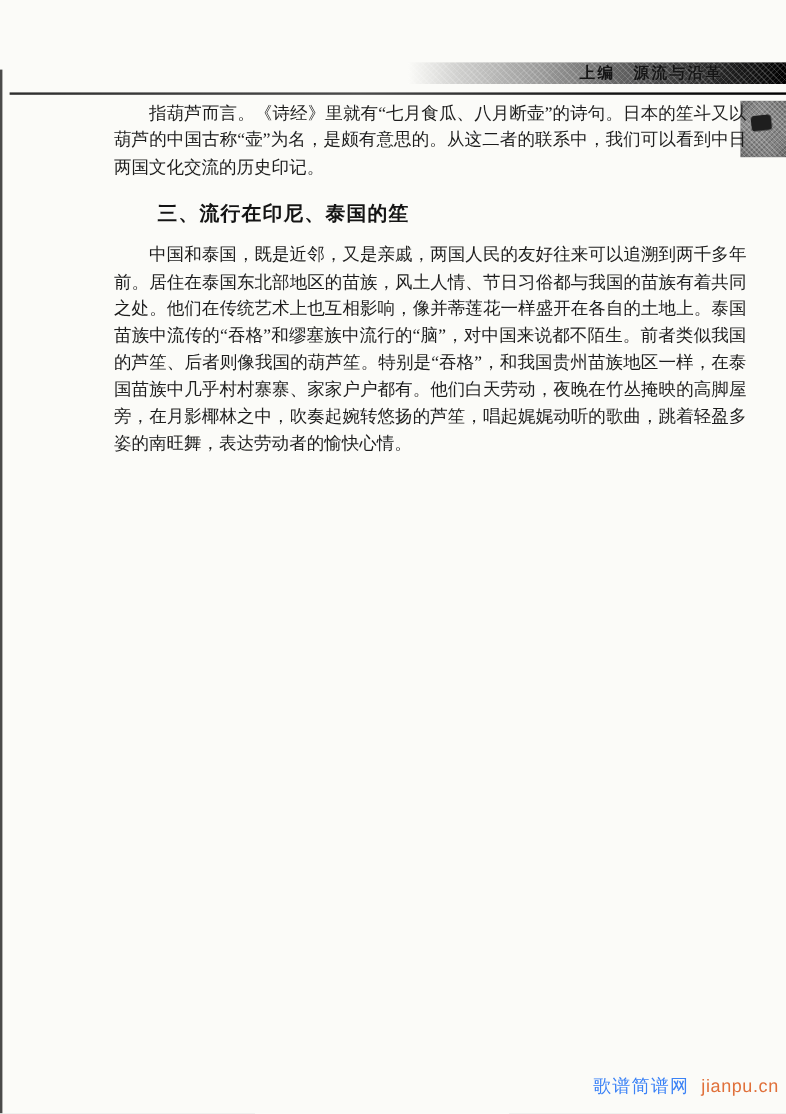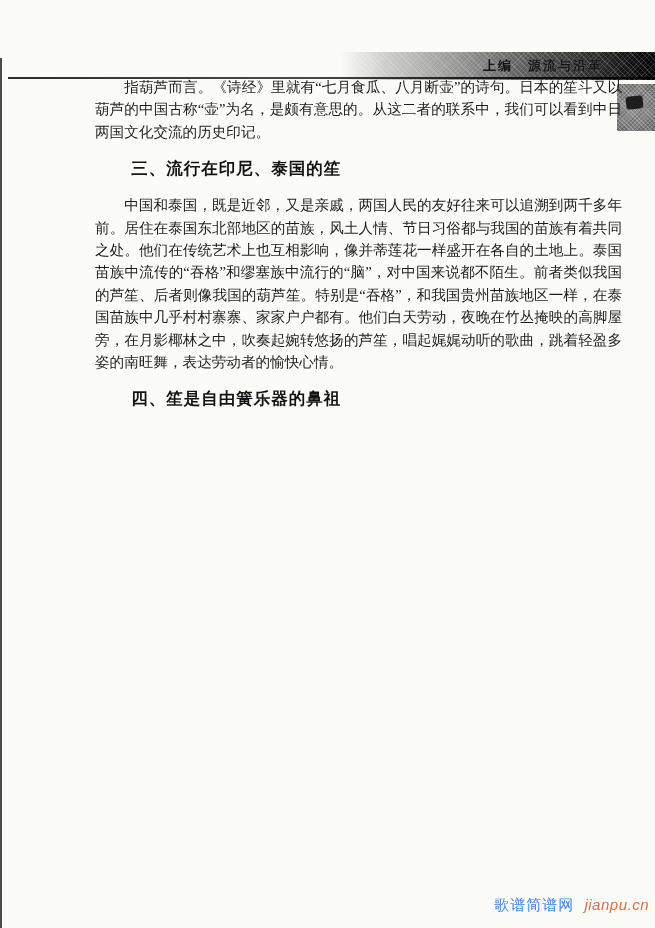--- a/index.html
+++ b/index.html
@@ -17,21 +17,21 @@
     position: absolute;
     left: 0; top: 58px;
     width: 2px; height: 870px;
     background: #2b2b2b;
     opacity: .85;
   }
   
   .header-band {
     position: absolute;
     left: 340px; right: 0; top: 52px;
-    height: 28px;
+    height: 18px;
     background: linear-gradient(90deg,
       rgba(150,150,150,0) 0%,
       rgba(150,150,150,.45) 14%,
       rgba(115,115,115,.8) 40%,
       #4a4a4a 65%,
       #1a1a1a 88%,
       #000 100%);
     display: flex;
     align-items: center;
     justify-content: flex-end;
@@ -81,53 +81,52 @@
     left: 9px; top: 12px;
     width: 17px; height: 13px;
     background: #1e1e1e;
     border-radius: 3px;
     transform: rotate(-6deg);
     filter: blur(.6px);
   }
   
   .content {
     position: absolute;
-    left: 95px; top: 76px;
+    left: 95px; top: 84px;
     width: 527px;
     color: #1d1d1d;
     font-size: 14.6px;
     line-height: 22.4px;
     text-align: justify;
   }
   .content p {
     margin: 0;
     text-indent: 2em;
   }
   .content h3 {
     font-size: 16.5px;
     line-height: 24px;
     font-weight: bold;
     color: #141414;
     letter-spacing: 1px;
     margin: 15px 0 12px 0;
     text-indent: 2.2em;
     text-align: left;
-    font-family: Liberation Mono, monospace;
   }
   
   .watermark {
     position: absolute;
     top: 896px; right: 6px;
     font-size: 15px;
     letter-spacing: 1px;
     font-family: "Liberation Sans", "DejaVu Sans", sans-serif;
     white-space: nowrap;
   }
   .watermark .wm-name { color: #3b82f6; }
-  .watermark .wm-url  { color: #e0703a; margin-left: 5px; letter-spacing: .5px; font-style: italic; }
+  .watermark .wm-url  { color: #e0703a; margin-left: 5px; letter-spacing: .5px; }
 </style>
 </head>
 <body>
 
 <div class="page">
 
   <div class="edge-line"></div>
 
   <div class="header-band">
     <span class="header-title">上编　源流与沿革</span>
@@ -142,21 +141,20 @@
   <main class="content">
 
     <p>指葫芦而言。《诗经》里就有“七月食瓜、八月断壶”的诗句。日本的笙斗又以葫芦的中国古称“壶”为名，是颇有意思的。从这二者的联系中，我们可以看到中日两国文化交流的历史印记。</p>
 
     <h3>三、流行在印尼、泰国的笙</h3>
 
 
     <p>中国和泰国，既是近邻，又是亲戚，两国人民的友好往来可以追溯到两千多年前。居住在泰国东北部地区的苗族，风土人情、节日习俗都与我国的苗族有着共同之处。他们在传统艺术上也互相影响，像并蒂莲花一样盛开在各自的土地上。泰国苗族中流传的“吞格”和缪塞族中流行的“脑”，对中国来说都不陌生。前者类似我国的芦笙、后者则像我国的葫芦笙。特别是“吞格”，和我国贵州苗族地区一样，在泰国苗族中几乎村村寨寨、家家户户都有。他们白天劳动，夜晚在竹丛掩映的高脚屋旁，在月影椰林之中，吹奏起婉转悠扬的芦笙，唱起娓娓动听的歌曲，跳着轻盈多姿的南旺舞，表达劳动者的愉快心情。</p>
 
 
-    <h3>四、笙是自由簧乐器的鼻祖</h3>
 
 
 
   </main>
 
   <div class="watermark">
     <span class="wm-name">歌谱简谱网</span>
     <span class="wm-url">jianpu.cn</span>
   </div>
 

